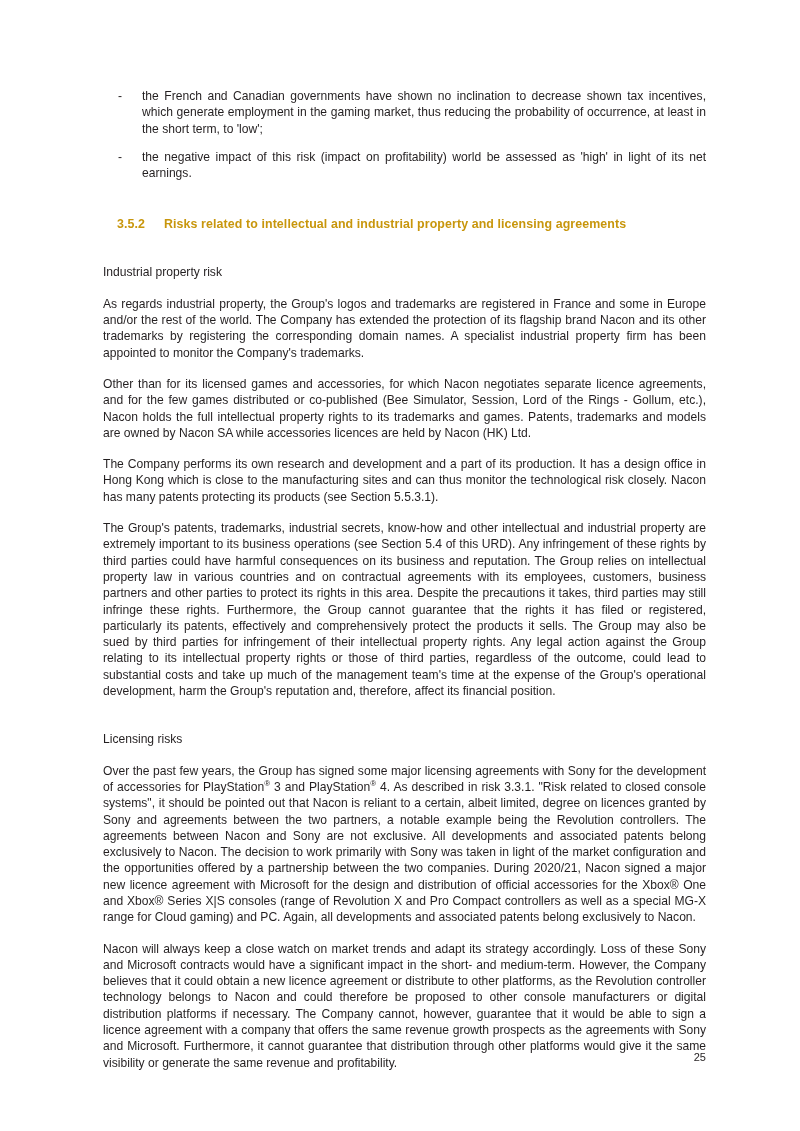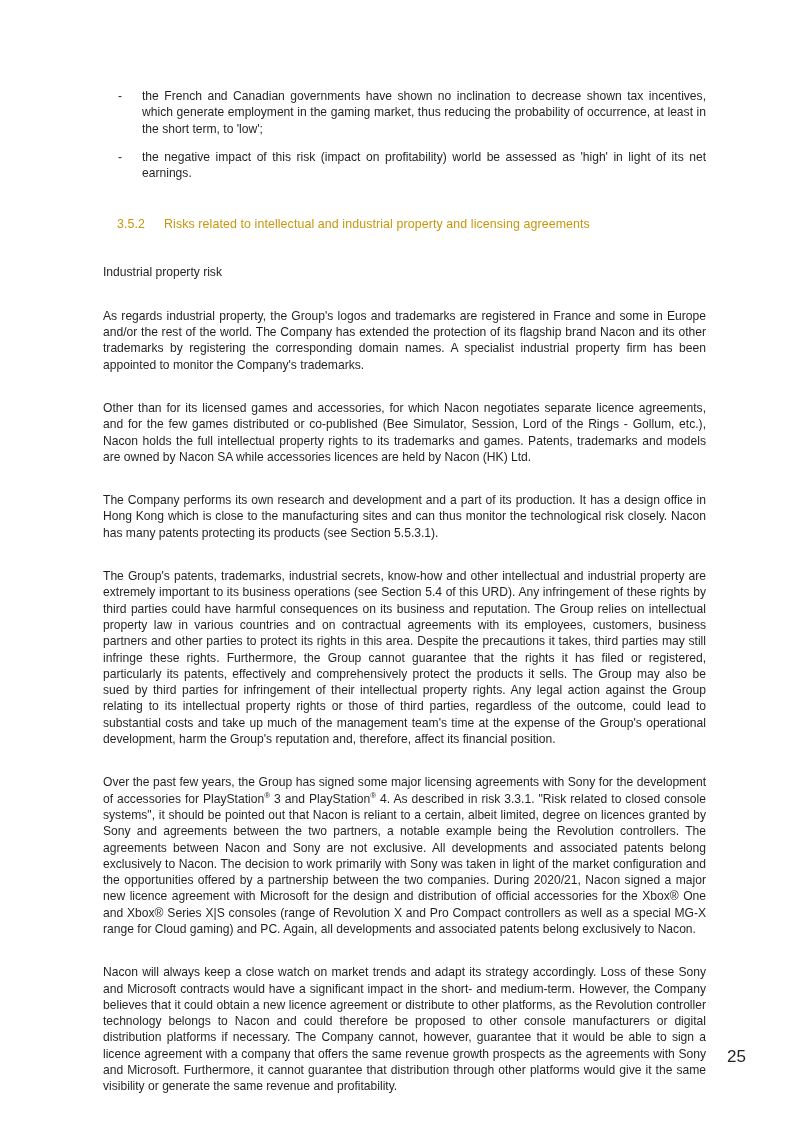--- a/index.html
+++ b/index.html
@@ -46,21 +46,21 @@
     left: 15px;
     top: 0;
     font-size: 12.1px;
     line-height: 16.3px;
   }
   .bullet-text { display: block; }
 
   h2.section-heading {
     font-size: 12.4px;
     line-height: 16px;
-    font-weight: normal;
+    font-weight: bold;
     color: #c8960c;
     margin: 35px 0 0 0;
     padding: 0 0 0 14px;
     letter-spacing: 0.1px;
   }
   h2.section-heading .sec-num {
     display: inline-block;
     width: 47px;
   }
 
@@ -68,41 +68,40 @@
     font-size: 12.1px;
     line-height: 16.3px;
     margin: 32px 0 0 0;
     color: #231f20;
     text-align: left;
   }
 
   p.body-para {
     font-size: 12.1px;
     line-height: 16.3px;
-    margin: 27px 0 0 0;
+    margin: 15px 0 0 0;
     text-align: justify;
     color: #231f20;
   }
 
   sup.reg {
     font-size: 8px;
     vertical-align: super;
     line-height: 0;
   }
 
   .page-number {
     position: absolute;
     left: 0;
     top: 1050px;
     width: 706px;
     text-align: right;
-    font-size: 17px;
+    font-size: 11px;
     line-height: 14px;
     color: #231f20;
-    margin-left: 40px;
   }
 </style>
 </head>
 <body>
 
 <div class="page">
 
   <div class="content">
 
     <ul class="bullet-list">
@@ -120,20 +119,21 @@
       <span class="sec-num">3.5.2</span><span>Risks related to intellectual and industrial property and licensing agreements</span>
     </h2>
 
     <p class="subhead">Industrial property risk</p>
 
     <p class="body-para">As regards industrial property, the Group's logos and trademarks are registered in France and some in Europe and/or the rest of the world. The Company has extended the protection of its flagship brand Nacon and its other trademarks by registering the corresponding domain names. A specialist industrial property firm has been appointed to monitor the Company's trademarks.</p>
     <p class="body-para">Other than for its licensed games and accessories, for which Nacon negotiates separate licence agreements, and for the few games distributed or co-published (Bee Simulator, Session, Lord of the Rings - Gollum, etc.), Nacon holds the full intellectual property rights to its trademarks and games. Patents, trademarks and models are owned by Nacon SA while accessories licences are held by Nacon (HK) Ltd.</p>
     <p class="body-para">The Company performs its own research and development and a part of its production. It has a design office in Hong Kong which is close to the manufacturing sites and can thus monitor the technological risk closely. Nacon has many patents protecting its products (see Section 5.5.3.1).</p>
     <p class="body-para">The Group's patents, trademarks, industrial secrets, know-how and other intellectual and industrial property are extremely important to its business operations (see Section 5.4 of this URD). Any infringement of these rights by third parties could have harmful consequences on its business and reputation. The Group relies on intellectual property law in various countries and on contractual agreements with its employees, customers, business partners and other parties to protect its rights in this area. Despite the precautions it takes, third parties may still infringe these rights. Furthermore, the Group cannot guarantee that the rights it has filed or registered, particularly its patents, effectively and comprehensively protect the products it sells. The Group may also be sued by third parties for infringement of their intellectual property rights. Any legal action against the Group relating to its intellectual property rights or those of third parties, regardless of the outcome, could lead to substantial costs and take up much of the management team's time at the expense of the Group's operational development, harm the Group's reputation and, therefore, affect its financial position.</p>
 
+    <p class="subhead">Licensing risks</p>
 
     <p class="body-para"><span>Over the past few years, the Group has signed some major licensing agreements with Sony for the development of accessories for PlayStation</span><sup class="reg">®</sup><span> 3 and PlayStation</span><sup class="reg">®</sup><span> 4. As described in risk 3.3.1. "Risk related to closed console systems", it should be pointed out that Nacon is reliant to a certain, albeit limited, degree on licences granted by Sony and agreements between the two partners, a notable example being the Revolution controllers. The agreements between Nacon and Sony are not exclusive. All developments and associated patents belong exclusively to Nacon. The decision to work primarily with Sony was taken in light of the market configuration and the opportunities offered by a partnership between the two companies. During 2020/21, Nacon signed a major new licence agreement with Microsoft for the design and distribution of official accessories for the Xbox® One and Xbox® Series X|S consoles (range of Revolution X and Pro Compact controllers as well as a special MG-X range for Cloud gaming) and PC. Again, all developments and associated patents belong exclusively to Nacon.</span></p>
 
     <p class="body-para">Nacon will always keep a close watch on market trends and adapt its strategy accordingly. Loss of these Sony and Microsoft contracts would have a significant impact in the short- and medium-term. However, the Company believes that it could obtain a new licence agreement or distribute to other platforms, as the Revolution controller technology belongs to Nacon and could therefore be proposed to other console manufacturers or digital distribution platforms if necessary. The Company cannot, however, guarantee that it would be able to sign a licence agreement with a company that offers the same revenue growth prospects as the agreements with Sony and Microsoft. Furthermore, it cannot guarantee that distribution through other platforms would give it the same visibility or generate the same revenue and profitability.</p>
 
   </div>
 
   <div class="page-number">25</div>
 
 </div>

